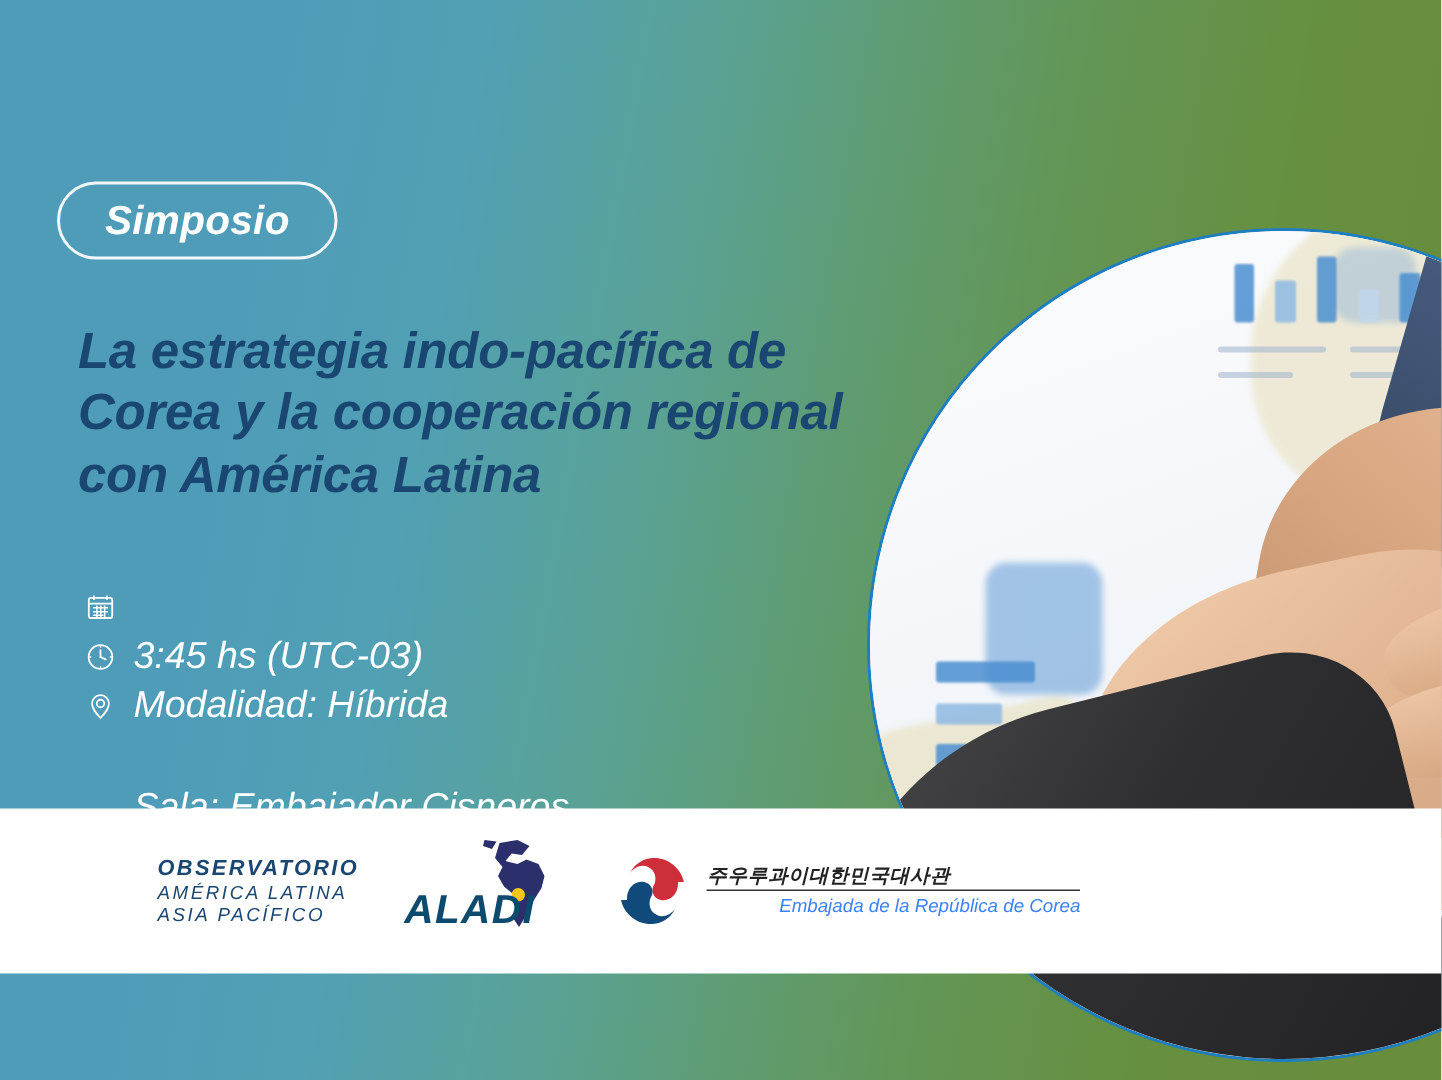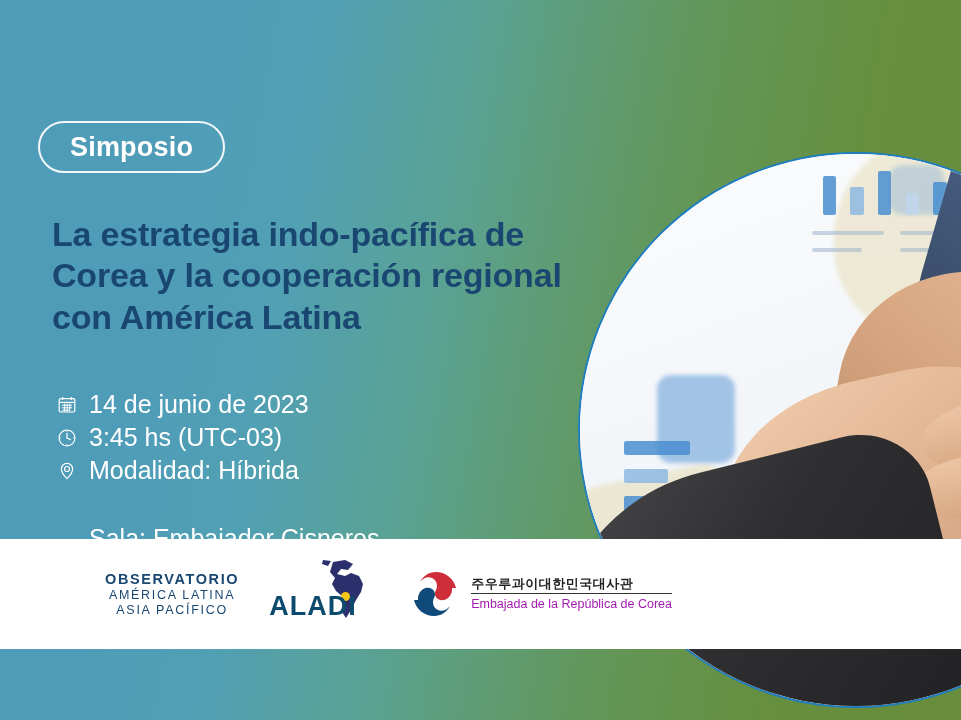--- a/index.html
+++ b/index.html
@@ -8,20 +8,21 @@
     overflow:hidden;
     background:#ffffff;
     font-family:"Liberation Sans", sans-serif;
   }
 
   .poster {
     position:relative;
     width:961px;
     height:720px;
     overflow:hidden;
+    font-style:italic;
   }
 
   
   .bg-gradient {
     position:absolute;
     inset:0;
     background:linear-gradient(100deg,
       #4f9cb8 0%,
       #4f9cb8 18%,
       #51a0b4 30%,
@@ -226,21 +227,21 @@
     top:0;
     height:110px;
     display:flex;
     align-items:center;
     gap:30px;
   }
 
   
   .obs-logo { display:flex; align-items:center; gap:12px; }
   .obs-mark { width:48px; height:48px; flex:0 0 48px; }
-  .obs-text { line-height:1.18; white-space:nowrap;text-align:center; }
+  .obs-text { line-height:1.18; white-space:nowrap; }
   .obs-t1 {
     font-size:14.5px; font-weight:bold; color:#1a4771;
     letter-spacing:1.6px;
   }
   .obs-t2, .obs-t3 {
     font-size:12.5px; color:#1a4771; letter-spacing:1.7px;
   }
 
   
   .aladi-logo { position:relative; width:110px; height:72px; flex:0 0 110px; }
@@ -269,23 +270,24 @@
     font-size:13px;
     font-weight:bold;
     color:#222222;
     letter-spacing:.5px;
     border-bottom:1.5px solid #333333;
     padding-bottom:2px;
     white-space:nowrap;
   }
   .korea-es {
     font-size:12.5px;
-    color:#a21caf;
+    color:#3b82f6;
     margin-top:3px;
     white-space:nowrap;
+    margin-left:48px;
   }
 </style>
 </head>
 <body>
 
 <div class="poster">
 
   <div class="bg-gradient"></div>
 
   <div class="photo-circle">
@@ -342,21 +344,20 @@
           <line x1="5.6" y1="2" x2="5.6" y2="5"></line>
           <line x1="14.4" y1="2" x2="14.4" y2="5"></line>
           <line x1="5" y1="10.2" x2="15" y2="10.2" stroke-width="1"></line>
           <line x1="5" y1="12.8" x2="15" y2="12.8" stroke-width="1"></line>
           <line x1="5" y1="15.2" x2="12" y2="15.2" stroke-width="1"></line>
           <line x1="7.6" y1="8.6" x2="7.6" y2="16.6" stroke-width="1"></line>
           <line x1="10.2" y1="8.6" x2="10.2" y2="16.6" stroke-width="1"></line>
           <line x1="12.8" y1="8.6" x2="12.8" y2="16.6" stroke-width="1"></line>
         </svg>
       </span>
-      <span class="txt">14 de junio de 2023</span>
     </div>
 
     <div class="detail-row">
       <span class="ico">
         <svg width="20" height="20" viewBox="0 0 20 20" fill="none" stroke="#ffffff" stroke-width="1.2">
           <circle cx="10" cy="10" r="7.9"></circle>
           <line x1="10" y1="5.4" x2="10" y2="10" stroke-linecap="round"></line>
           <line x1="10" y1="10" x2="13.4" y2="11.6" stroke-linecap="round"></line>
           <line x1="10" y1="2.6" x2="10" y2="3.8" stroke-width=".9"></line>
           <line x1="10" y1="16.2" x2="10" y2="17.4" stroke-width=".9"></line>

